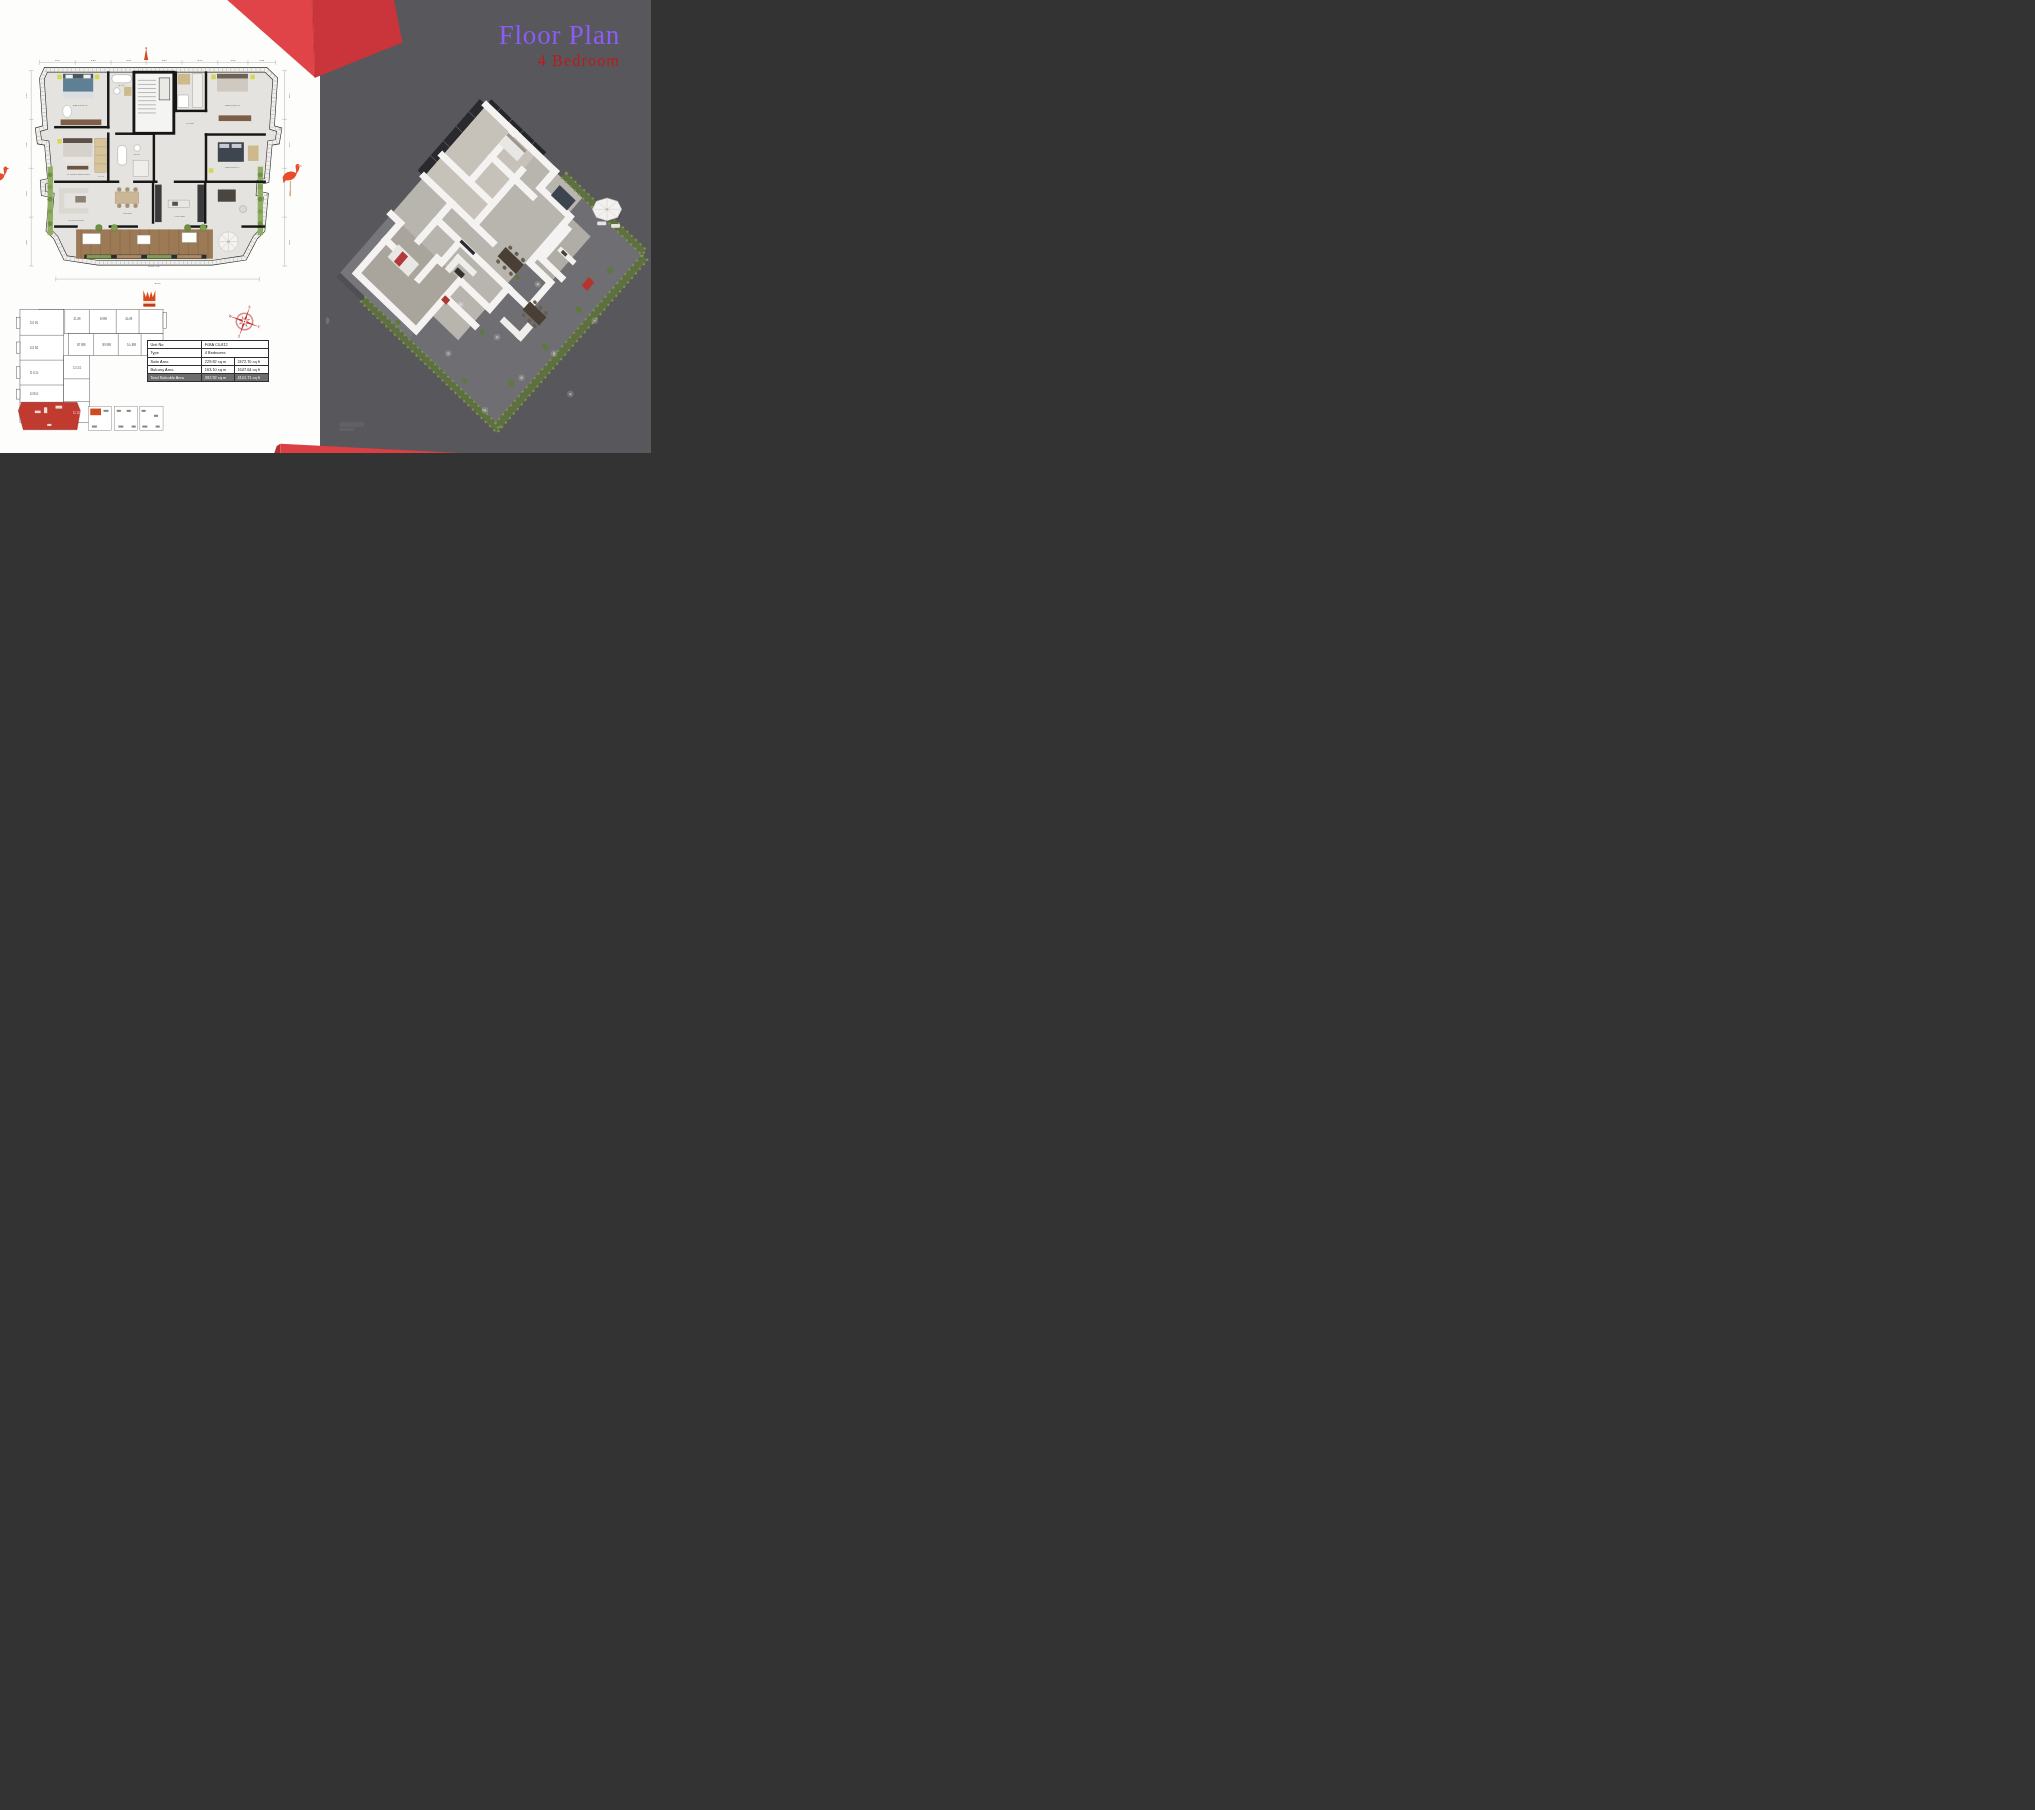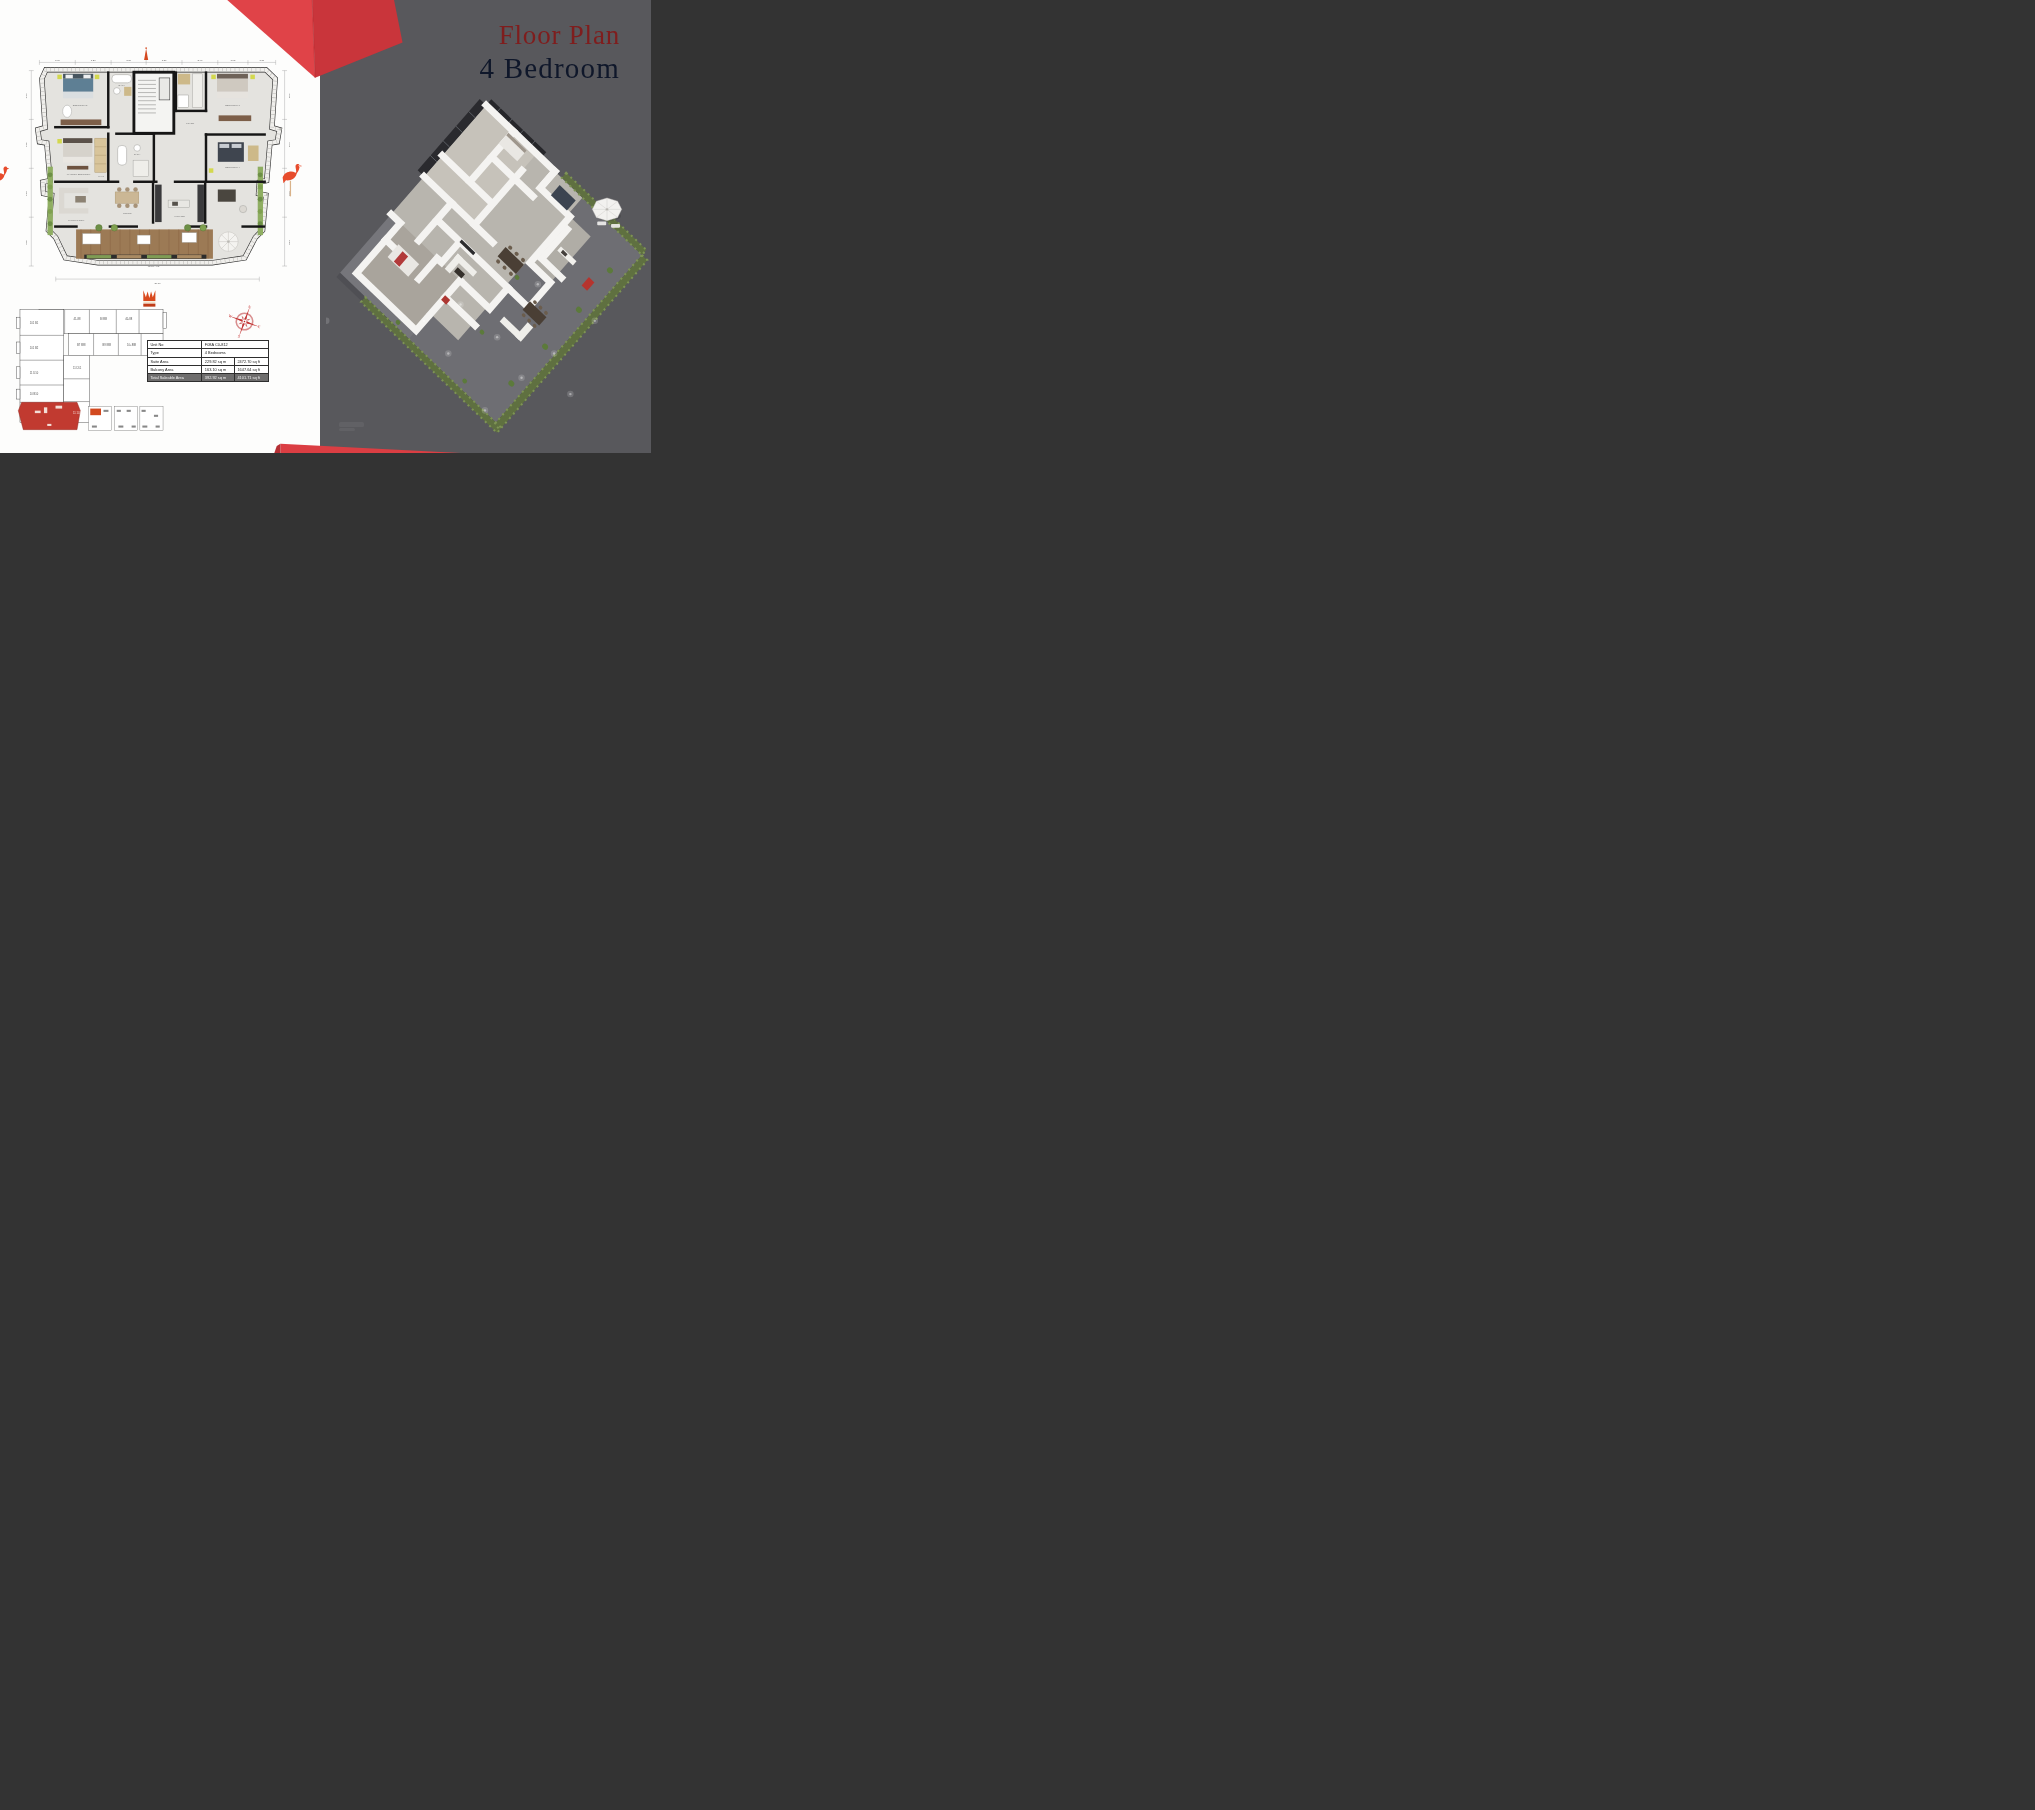--- a/index.html
+++ b/index.html
@@ -1,23 +1,23 @@
 <!DOCTYPE html>
 <html style="font-size:6.5px"><head>
 <meta charset="utf-8">
 <style>
   html,body{margin:0;padding:0;background:#333;}
   .canvas{position:relative;width:651px;height:453px;overflow:hidden;background:#fdfdfc;
           font-family:"Liberation Sans",sans-serif;}
   .panel-right{position:absolute;left:320px;top:0;width:331px;height:453px;background:#58585c;}
   .abs{position:absolute;}
   .title-block{position:absolute;right:31px;top:21px;text-align:right;}
-  .title-main{font-family:"Liberation Serif",serif;font-size:27px;line-height:1.05;color:#7f1d1d;
+  .title-main{font-family:"Liberation Serif",serif;font-size:27px;line-height:1.05;color:#8b5cf6;
               letter-spacing:0.8px;font-weight:400;}
-  .title-sub{font-family:"Liberation Serif",serif;font-size:29px;line-height:1.05;color:#0f172a;
+  .title-sub{font-family:"Liberation Serif",serif;font-size:16px;line-height:1.05;color:#b91c1c;
              letter-spacing:1.2px;margin-top:3.3px;}
   table.unit{border-collapse:collapse;width:122px;font-size:3.9px;color:#222;background:#fff;}
   table.unit td{border:0.4px solid #2e2e2e;padding:0.8px 2.4px;height:5.7px;}
   table.unit tr.total td{background:#6e6d6d;color:#f4f4f4;}
   .wm{position:absolute;background:rgba(255,255,255,0.06);border-radius:1.6px;}
   svg text{font-family:"Liberation Sans",sans-serif;}
   svg text.serif{font-family:"Liberation Serif",serif;}
 </style>
 </head>
 <body>

